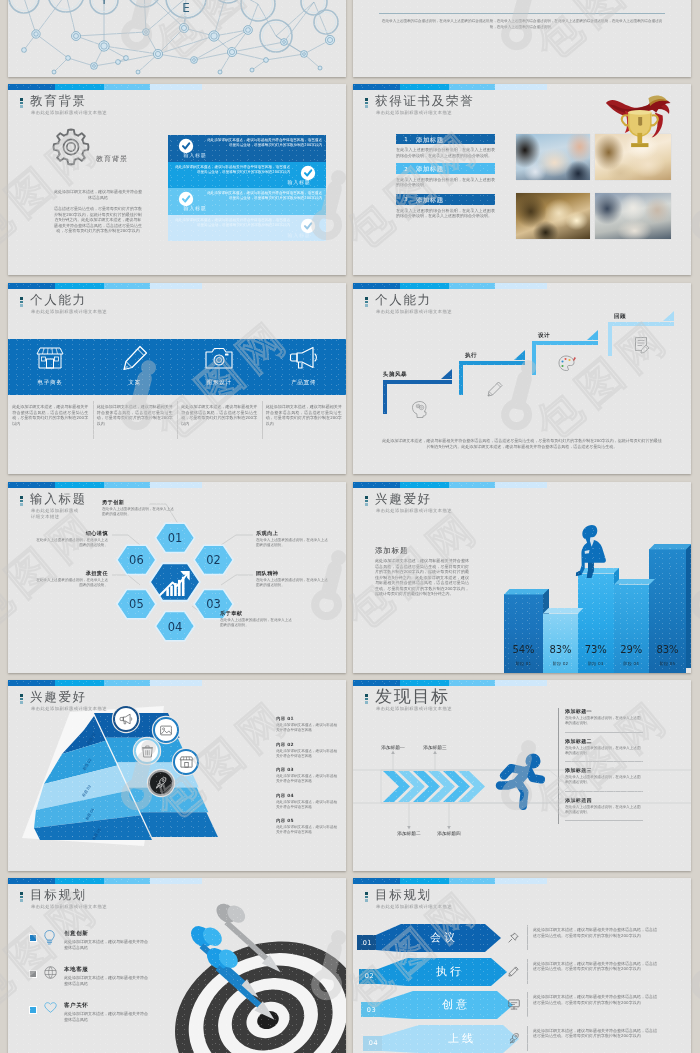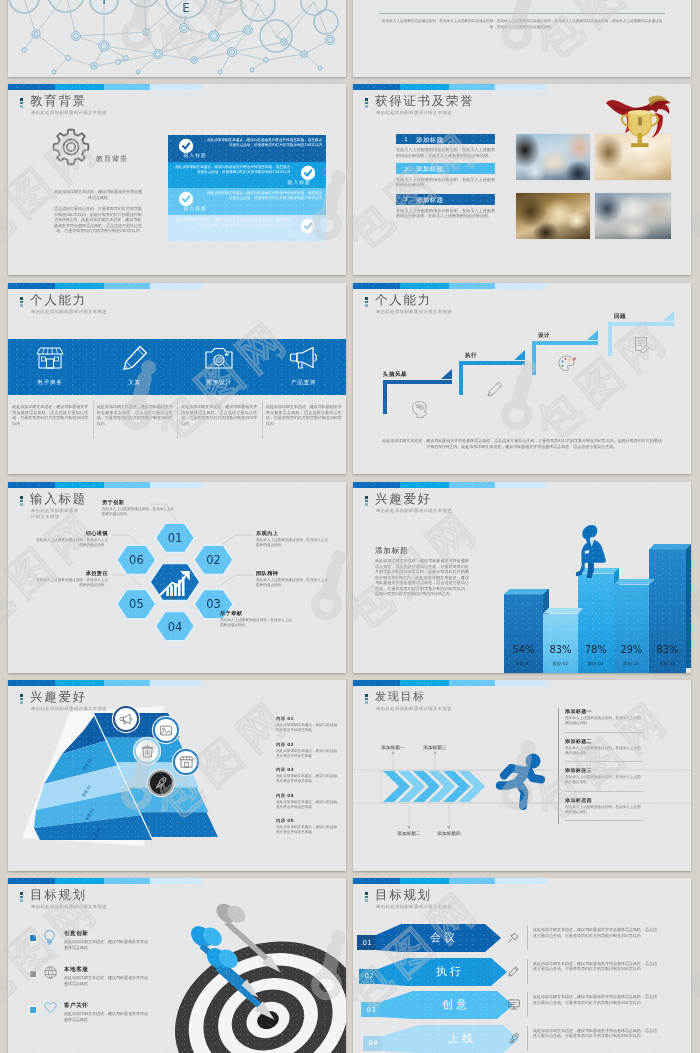--- a/index.html
+++ b/index.html
@@ -509,21 +509,21 @@
         <path d="M0 5.5 L5.5 0 L40.5 0 L35.0 5.5 Z" fill="#a6ddf7"></path>
       </svg>
       <div class="abs" style="left:225.0px;top:126.0px;width:5.5px;height:59.5px;background:#3fb0e8;z-index:3"></div>
       <div class="abs ctr" style="left:190.0px;top:162.0px;width:35.0px;font-size:10px;color:#17242e;z-index:5">83%</div>
       <div class="abs ctr" style="left:190.0px;top:178.5px;width:35.0px;font-size:4.1px;color:#1b2b38;letter-spacing:.2px;z-index:5">阶段 02</div>
       <div class="abs" style="left:225.0px;top:91.5px;width:35.5px;height:99.5px;background:linear-gradient(180deg,#41b6ef 0%,#2aa8e8 50%,#1a93d8 100%);z-index:3"></div>
       <svg class="abs" width="41.0" height="6.0" viewBox="0 0 41.0 6.0" style="left:225.0px;top:86.0px;z-index:4">
         <path d="M0 5.5 L5.5 0 L41.0 0 L35.5 5.5 Z" fill="#63c6f3"></path>
       </svg>
       <div class="abs" style="left:260.5px;top:86.0px;width:5.5px;height:99.5px;background:#1a8fd0;z-index:3"></div>
-      <div class="abs ctr" style="left:225.0px;top:162.0px;width:35.5px;font-size:10px;color:#17242e;z-index:5">78%</div>
+      <div class="abs ctr" style="left:225.0px;top:162.0px;width:35.5px;font-size:10px;color:#17242e;z-index:5">73%</div>
       <div class="abs ctr" style="left:225.0px;top:178.5px;width:35.5px;font-size:4.1px;color:#1b2b38;letter-spacing:.2px;z-index:5">阶段 03</div>
       <div class="abs" style="left:260.5px;top:102.5px;width:35.5px;height:88.5px;background:linear-gradient(180deg,#3aade8 0%,#2b9ddc 50%,#1f8ace 100%);z-index:3"></div>
       <svg class="abs" width="41.0" height="6.0" viewBox="0 0 41.0 6.0" style="left:260.5px;top:97.0px;z-index:4">
         <path d="M0 5.5 L5.5 0 L41.0 0 L35.5 5.5 Z" fill="#62c0ee"></path>
       </svg>
       <div class="abs" style="left:296.0px;top:97.0px;width:5.5px;height:88.5px;background:#1583c4;z-index:3"></div>
       <div class="abs ctr" style="left:260.5px;top:162.0px;width:35.5px;font-size:10px;color:#17242e;z-index:5">29%</div>
       <div class="abs ctr" style="left:260.5px;top:178.5px;width:35.5px;font-size:4.1px;color:#1b2b38;letter-spacing:.2px;z-index:5">阶段 04</div>
       <div class="abs" style="left:296.0px;top:67.0px;width:37.0px;height:124.0px;background:linear-gradient(180deg,#2288cc 0%,#1b7abe 50%,#1468ac 100%);z-index:3"></div>
       <svg class="abs" width="42.5" height="6.0" viewBox="0 0 42.5 6.0" style="left:296.0px;top:61.5px;z-index:4">
@@ -638,21 +638,21 @@
         <i class="tb2"></i>
         <i class="tb3"></i>
         <i class="tb4"></i>
       </div>
       <div class="shead" style="left:12px;top:10px">
 <div class="dots">
           <b></b>
           <b></b>
           <b></b>
         </div>
-<div class="stitle" style="font-size:11px;letter-spacing:1.7px">发现目标</div>
+<div class="stitle" style="font-size:17px;letter-spacing:1.7px">发现目标</div>
 <div class="ssub" style="line-height:6px">单击此处添加副标题或详细文本描述</div>
 </div>
       <svg class="abs" width="338" height="191" viewBox="0 0 338 191" style="left:0;top:0;z-index:4">
 <g stroke="#c2c4c6" stroke-width="0.45" fill="none">
 <path d="M0 90 H338"></path>
           <path d="M0 123 H338"></path>
 <path d="M40 72 V90"></path>
           <path d="M82 72 V90"></path>
 <path d="M56 148 V123"></path>
           <path d="M96 148 V123"></path>

